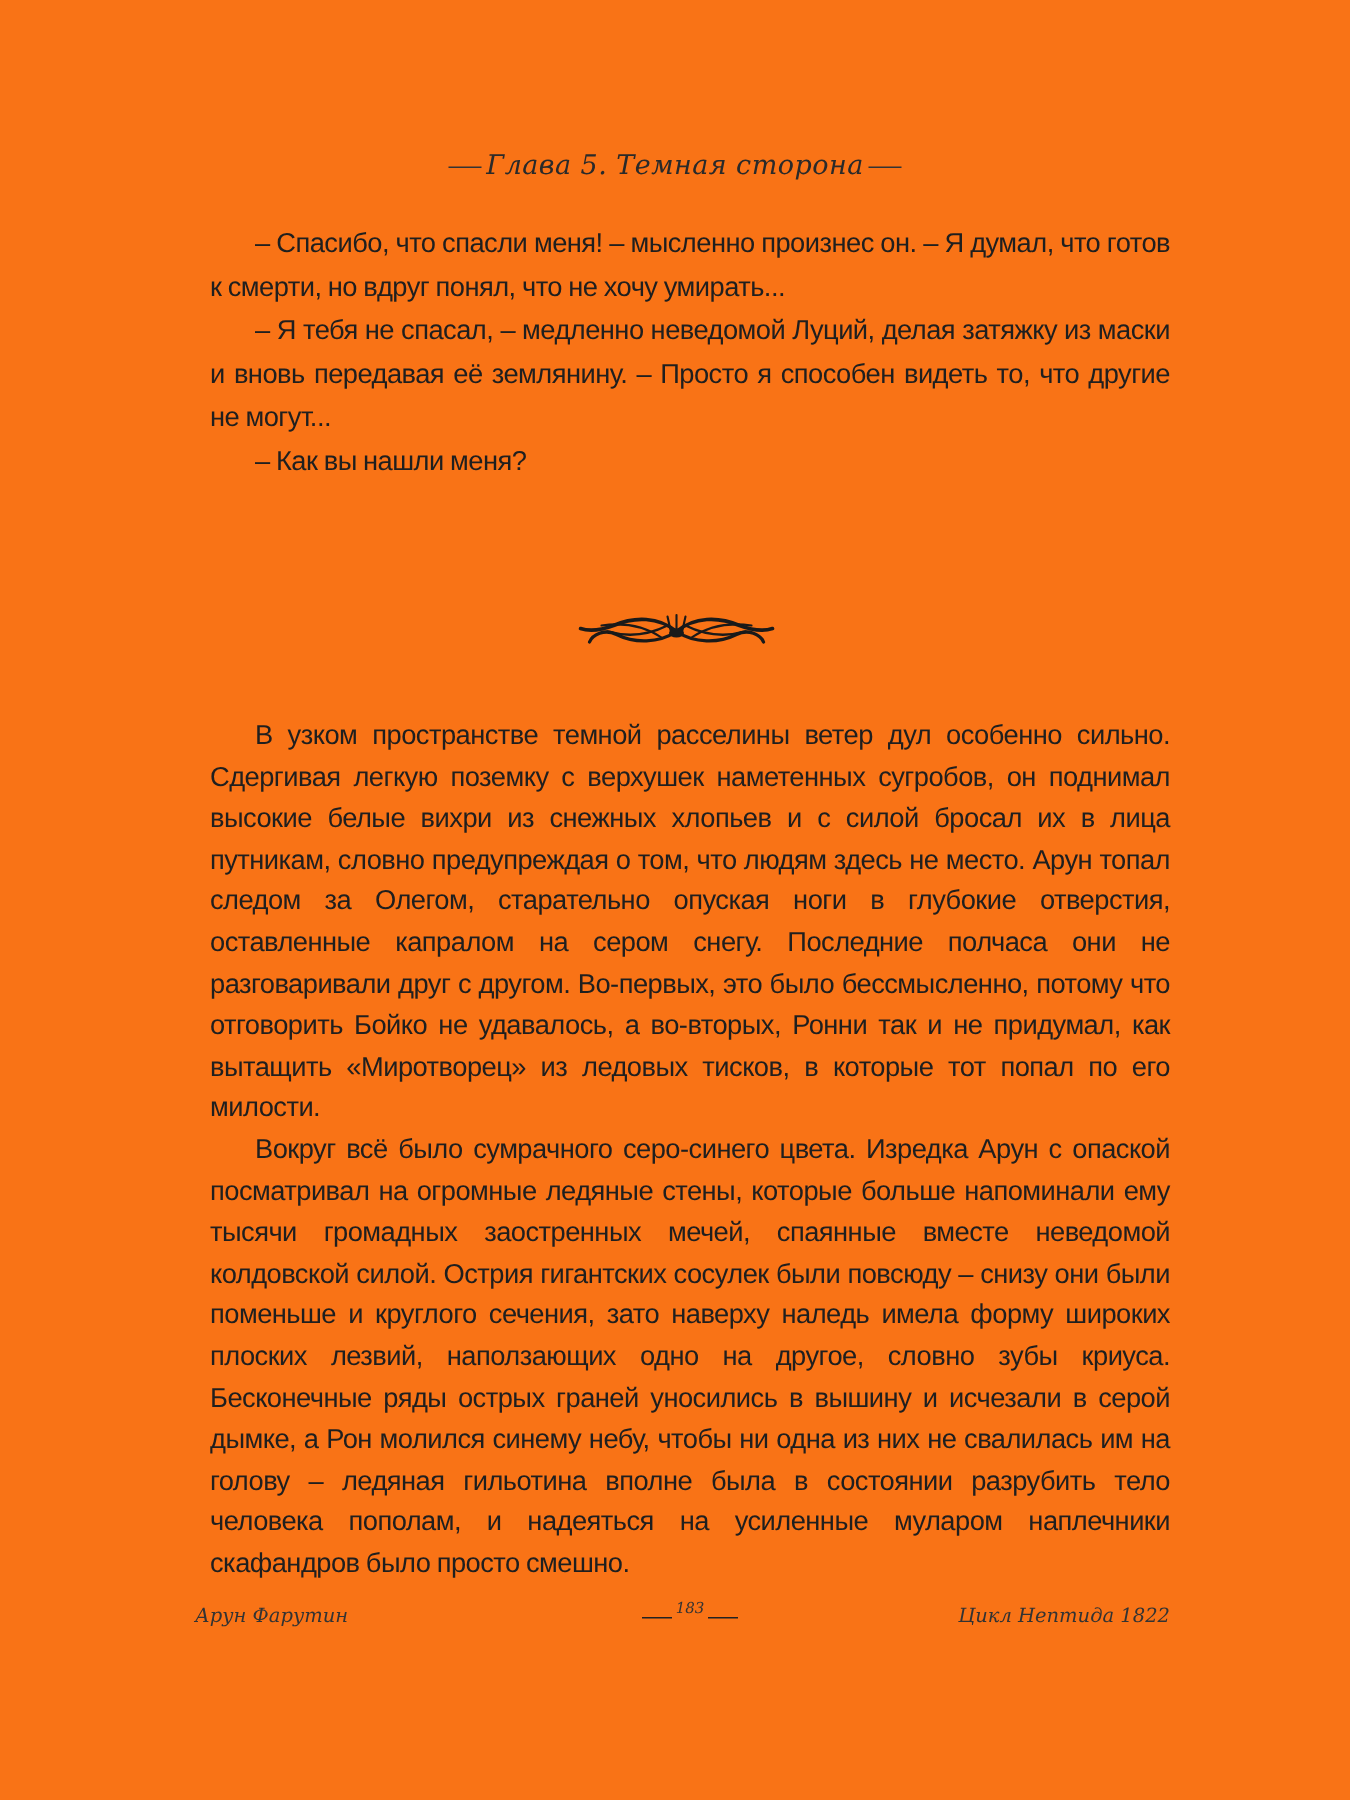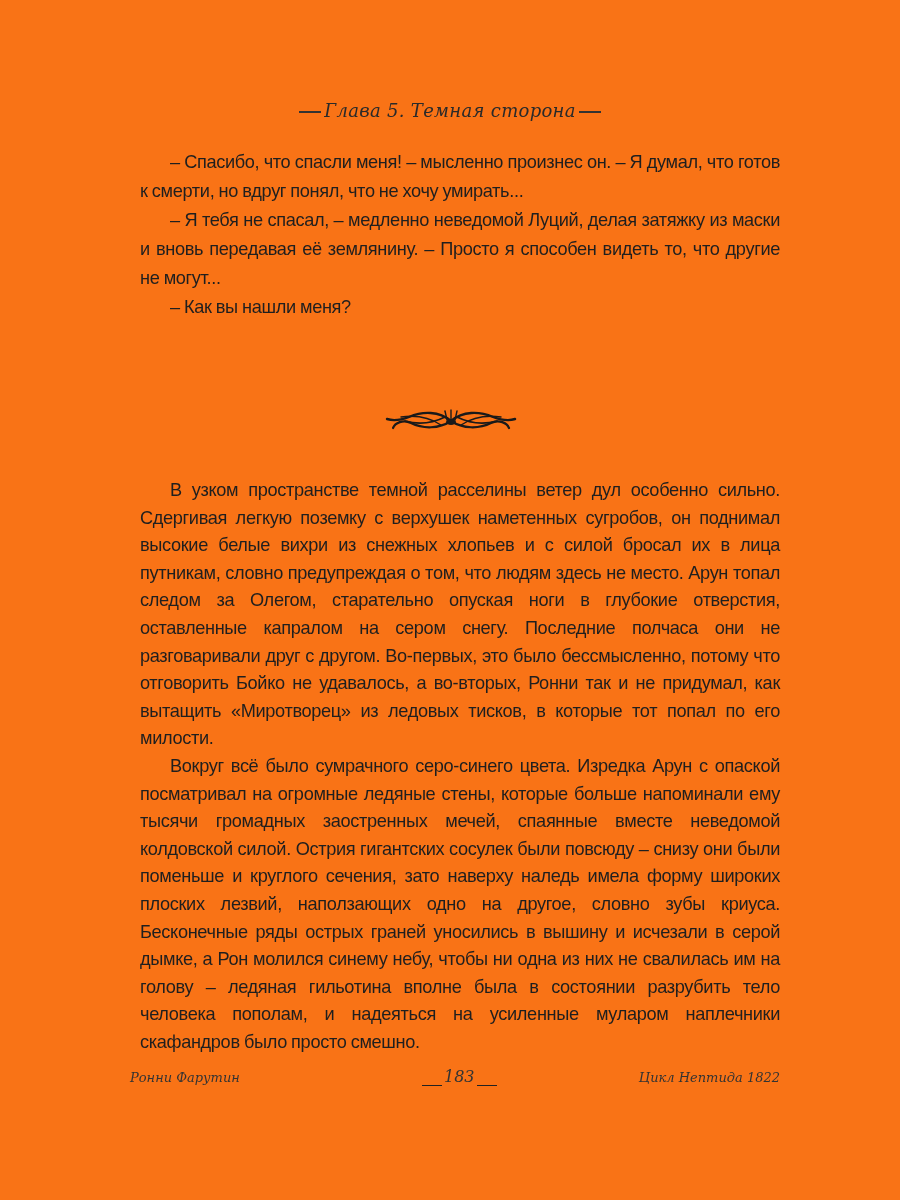--- a/index.html
+++ b/index.html
@@ -80,22 +80,22 @@
     .footer .author {
       position: absolute;
       left: 0;
       top: 3px;
     }
     .footer .page-number {
       position: absolute;
       left: 290px;
       width: 80px;
       top: 0;
-      text-align: left;
-      font-size: 16px;
+      text-align: center;
+      font-size: 10px;
     }
     .footer .page-number .rule {
       display: inline-block;
       width: 20px;
       height: 1.5px;
       background: #222;
       vertical-align: -4px;
       margin: 0 2px;
     }
     .footer .series {
@@ -140,20 +140,20 @@
       <ellipse cx="68" cy="19" rx="5" ry="3" fill="#1a1a1a"></ellipse>
     </svg>
   </div>
 
   <div class="text-block block-2">
     <p>В узком пространстве темной расселины ветер дул особенно сильно. Сдергивая легкую поземку с верхушек наметенных сугробов, он поднимал высокие белые вихри из снежных хлопьев и с силой бросал их в лица путникам, словно предупреждая о том, что людям здесь не место. Арун топал следом за Олегом, старательно опуская ноги в глубокие отверстия, оставленные капралом на сером снегу. Последние полчаса они не разговаривали друг с другом. Во-первых, это было бессмысленно, потому что отговорить Бойко не удавалось, а во-вторых, Ронни так и не придумал, как вытащить «Миротворец» из ледовых тисков, в которые тот попал по его милости.</p>
     <p>Вокруг всё было сумрачного серо-синего цвета. Изредка Арун с опаской посматривал на огромные ледяные стены, которые больше напоминали ему тысячи громадных заостренных мечей, спаянные вместе неведомой колдовской силой. Острия гигантских сосулек бы­ли повсюду – снизу они были поменьше и круглого сечения, зато на­верху наледь имела форму широких плоских лезвий, наползающих одно на другое, словно зубы криуса. Бесконечные ряды острых гра­ней уносились в вышину и исчезали в серой дымке, а Рон молился синему небу, чтобы ни одна из них не свалилась им на голову – ледя­ная гильотина вполне была в состоянии разрубить тело человека по­полам, и надеяться на усиленные муларом наплечники скафандров было просто смешно.</p>
   </div>
 
   <div class="footer">
-    <span class="author">Ронни Фарутин</span>
+    <span class="author">Арун Фарутин</span>
     <span class="page-number">
       <span class="rule"></span><span>183</span><span class="rule"></span>
     </span>
     <span class="series">Цикл Нептида 1822</span>
   </div>
 
 </div>
 
 </body></html>

